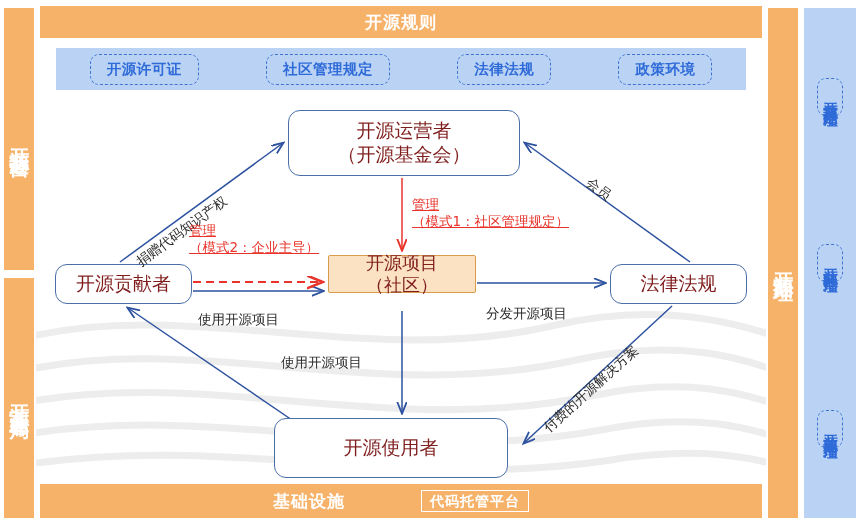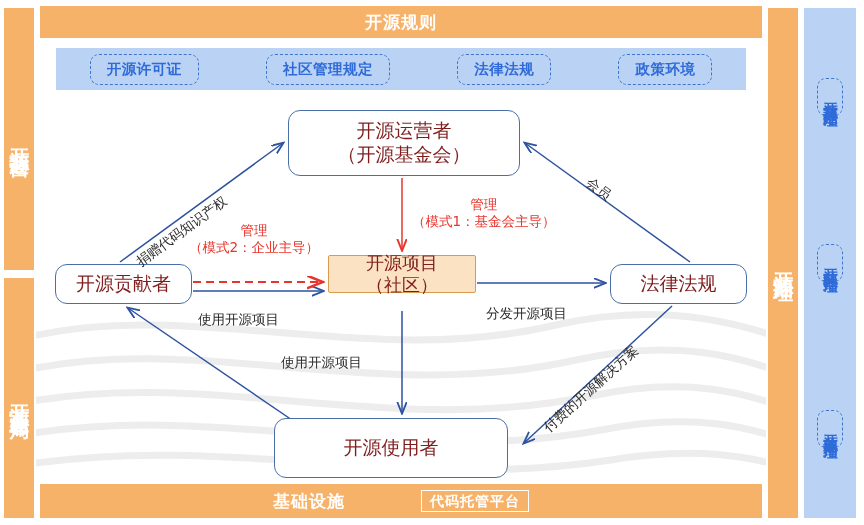--- a/index.html
+++ b/index.html
@@ -114,21 +114,21 @@
   }
 
   
   .elabel{
     position:absolute;
     font-size:13.5px;
     color:#2a2a2a;
     white-space:nowrap;
     z-index:5;
   }
-  .elabel.red{color:#E8342B;text-align:center;line-height:1.25;}
+  .elabel.red{color:#E8342B;text-align:left;line-height:1.25;text-decoration:underline;}
   .rot{transform-origin:left top;}
 
   svg#wires{position:absolute;left:0;top:0;width:864px;height:525px;z-index:2;}
 </style>
 </head>
 <body>
 
 <div id="stage">
 
   <div class="bg-swoosh">
@@ -229,21 +229,21 @@
       <div>（社区）</div>
     </div>
   </div>
 
   <div class="elabel rot" style="left:133px;top:256px;transform:rotate(-36deg);">捐赠代码知识产权</div>
 
   <div class="elabel rot" style="left:593px;top:174px;transform:rotate(36deg);">会员</div>
 
   <div class="elabel red" style="left:412px;top:196px;">
     <div>管理</div>
-    <div>（模式1：基金会主导）</div>
+    <div>（模式1：社区管理规定）</div>
   </div>
 
   <div class="elabel red" style="left:189px;top:222px;">
     <div>管理</div>
     <div>（模式2：企业主导）</div>
   </div>
 
   <div class="elabel" style="left:198px;top:311px;">使用开源项目</div>
 
   <div class="elabel" style="left:281px;top:354px;">使用开源项目</div>

